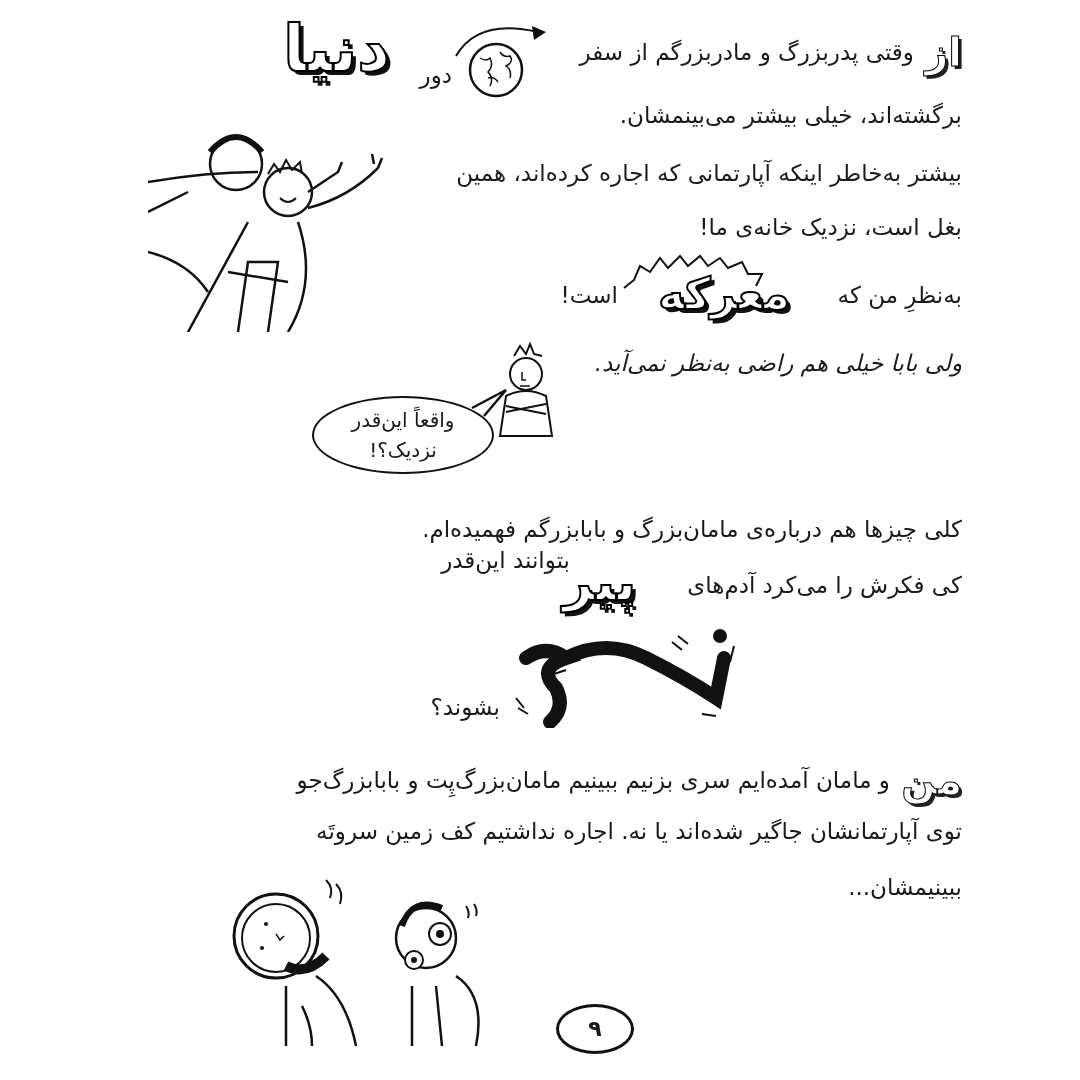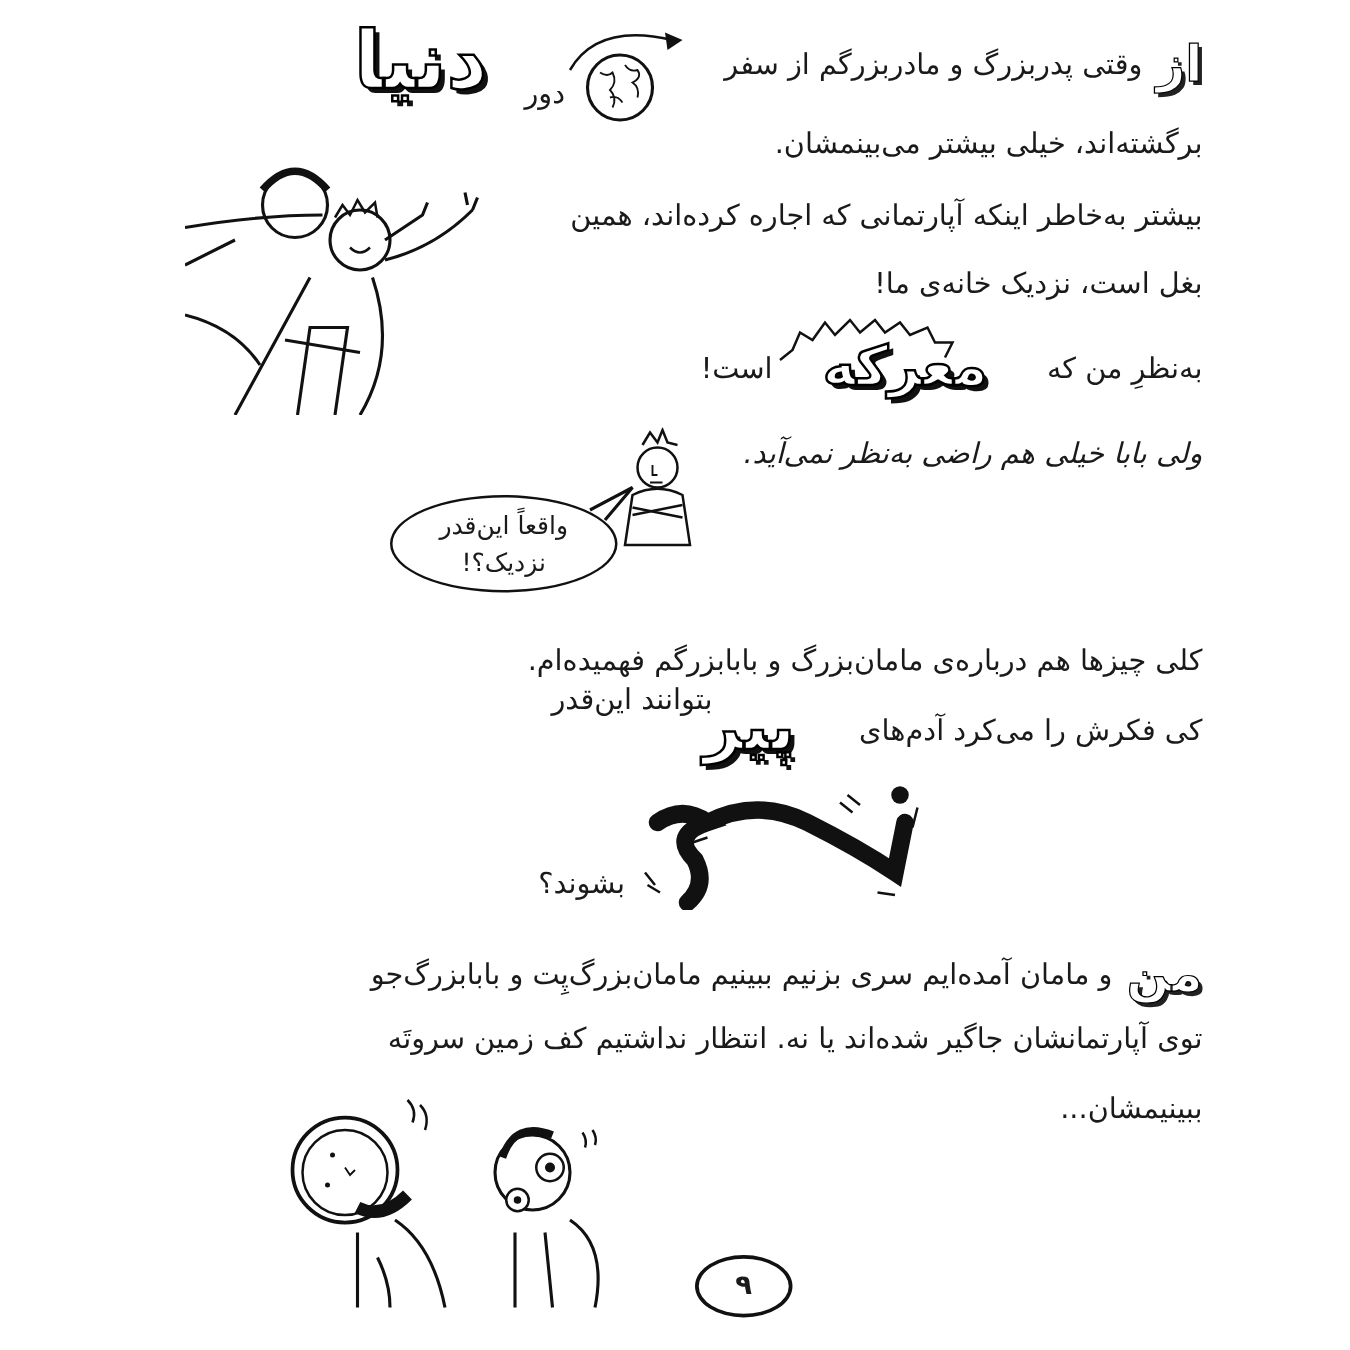--- a/index.html
+++ b/index.html
@@ -91,21 +91,21 @@
     <path d="M20 30 q20 -14 40 0 q-30 10 -10 30 q10 20 -6 34 M60 30 q40 -20 80 0 q40 20 70 40 l8 -40" stroke="#111" stroke-width="14" fill="none" stroke-linecap="round"></path>
     <circle cx="214" cy="8" r="7" fill="#111"></circle>
     <path d="M10 70 l8 10 M12 80 l10 6 M44 40 l12 -6 M48 46 l12 -4 M166 14 l10 8 M172 8 l10 8 M196 86 l14 2 M228 18 l-4 16" stroke="#111" stroke-width="2" fill="none"></path>
   </svg>
   <div class="line" style="right:580px; top:652px;margin-top:40px;">بشوند؟</div>
 
   <div class="line" style="right:118px; top:760px;">
     <span class="drop">من</span>
     <span>و مامان آمده‌ایم سری بزنیم ببینیم مامان‌بزرگ‌پِت و بابابزرگ‌جو</span>
   </div>
-  <div class="line" style="right:118px; top:816px;">توی آپارتمانشان جاگیر شده‌اند یا نه. انتظار نداشتیم کف زمین سروتَه</div>
+  <div class="line" style="right:118px; top:816px;">توی آپارتمانشان جاگیر شده‌اند یا نه. اجاره نداشتیم کف زمین سروتَه</div>
   <div class="line" style="right:118px; top:872px;">ببینیمشان...</div>
 
   <svg class="illus" style="left:226px; top:876px;" width="300" height="180" viewBox="0 0 300 180">
     <circle cx="50" cy="60" r="42" stroke="#111" stroke-width="3" fill="#fff"></circle>
     <circle cx="50" cy="62" r="34" stroke="#111" stroke-width="2" fill="#fff"></circle>
     <circle cx="40" cy="48" r="2" fill="#111"></circle>
       <circle cx="36" cy="72" r="2" fill="#111"></circle>
     <path d="M50 58 l4 6 l4 -4" stroke="#111" stroke-width="1.5" fill="none"></path>
     <path d="M60 90 q20 10 40 -10" stroke="#111" stroke-width="10" fill="none"></path>
     <path d="M110 8 q8 8 4 20 M100 4 q8 8 4 18" stroke="#111" stroke-width="2" fill="none"></path>

